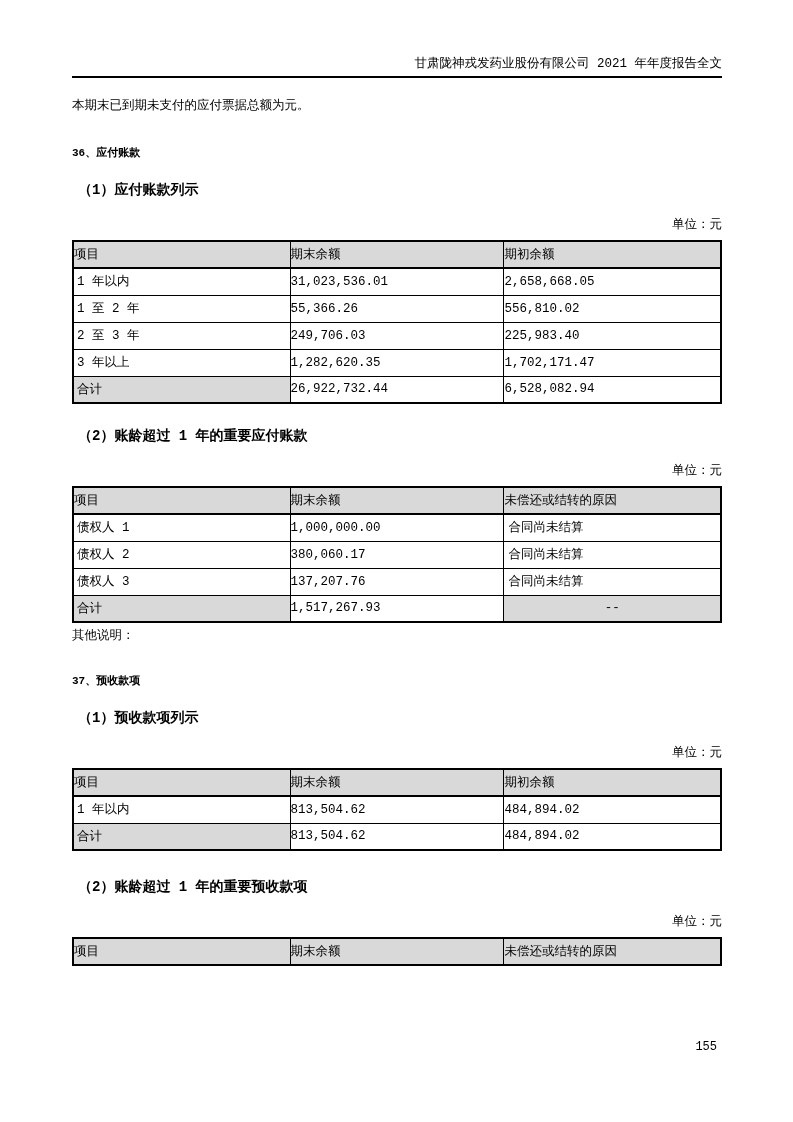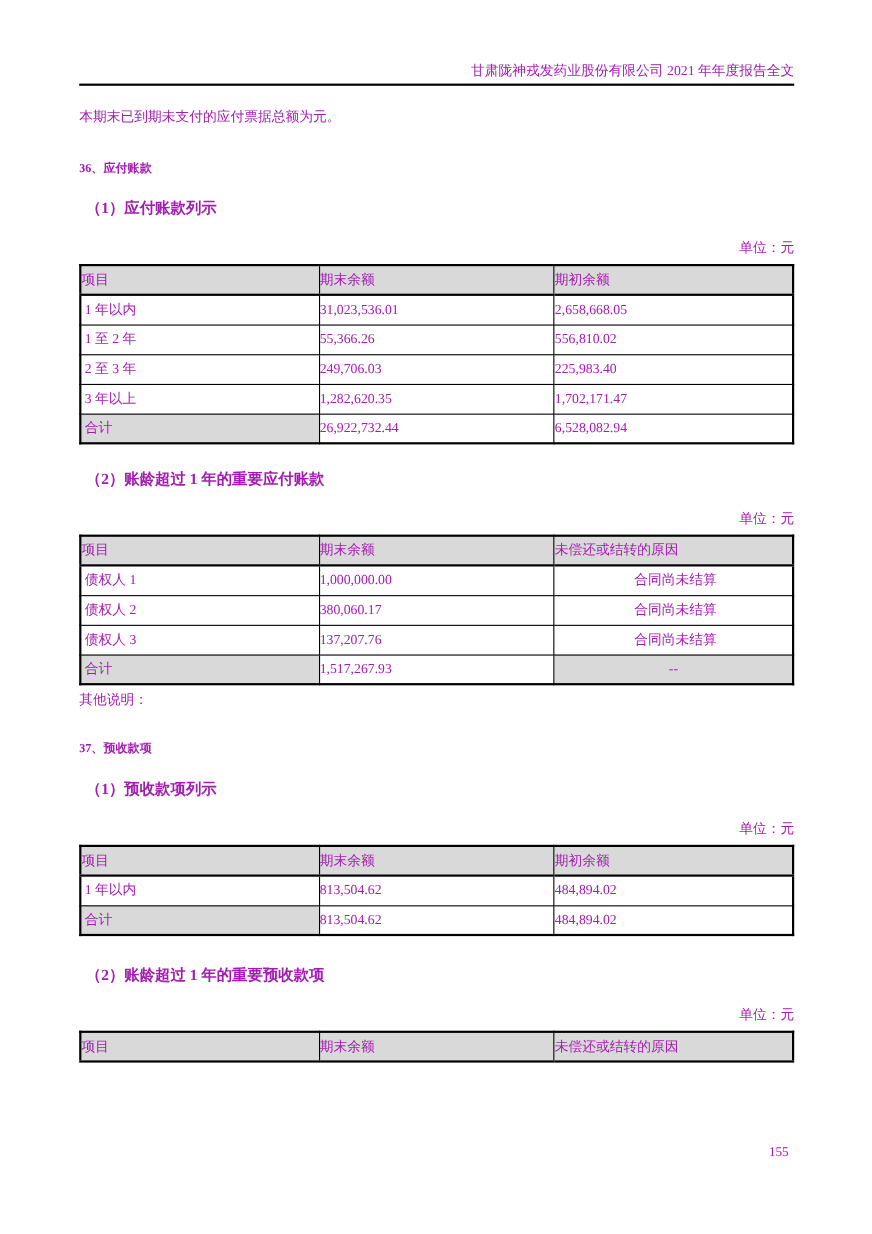--- a/index.html
+++ b/index.html
@@ -3,22 +3,22 @@
 <meta charset="utf-8">
 <style>
   * { margin: 0; padding: 0; box-sizing: border-box; }
   html, body { background: #888; }
   .page {
     width: 793px;
     height: 1122px;
     background: #ffffff;
     position: relative;
     margin: 0 auto;
-    font-family: Liberation Serif, serif;
-    color: #a21caf;
+    font-family: Liberation Mono, monospace;
+    color: #000000;
     overflow: hidden;
   }
   .content {
     position: absolute;
     left: 72px;
     width: 650px;
     top: 0;
   }
   .doc-header {
     padding-top: 56px;
@@ -71,21 +71,21 @@
     vertical-align: middle;
     font-weight: normal;
   }
   thead th {
     background: #d9d9d9;
     text-align: left;
     border-bottom: 2px solid #000;
   }
   td.item { text-align: left; padding-left: 3px; }
   td.num { text-align: left; padding-right: 3px; }
-  td.reason { text-align: center; padding-left: 4px; }
+  td.reason { text-align: left; padding-left: 4px; }
   td.shade { background: #d9d9d9; }
   td.dash { text-align: center; background: #d9d9d9; }
   .note {
     margin-top: 5px;
     font-size: 12.5px;
     line-height: 16px;
   }
   .h-main-2 { margin-top: 28px; }
   .page-number {
     position: absolute;

